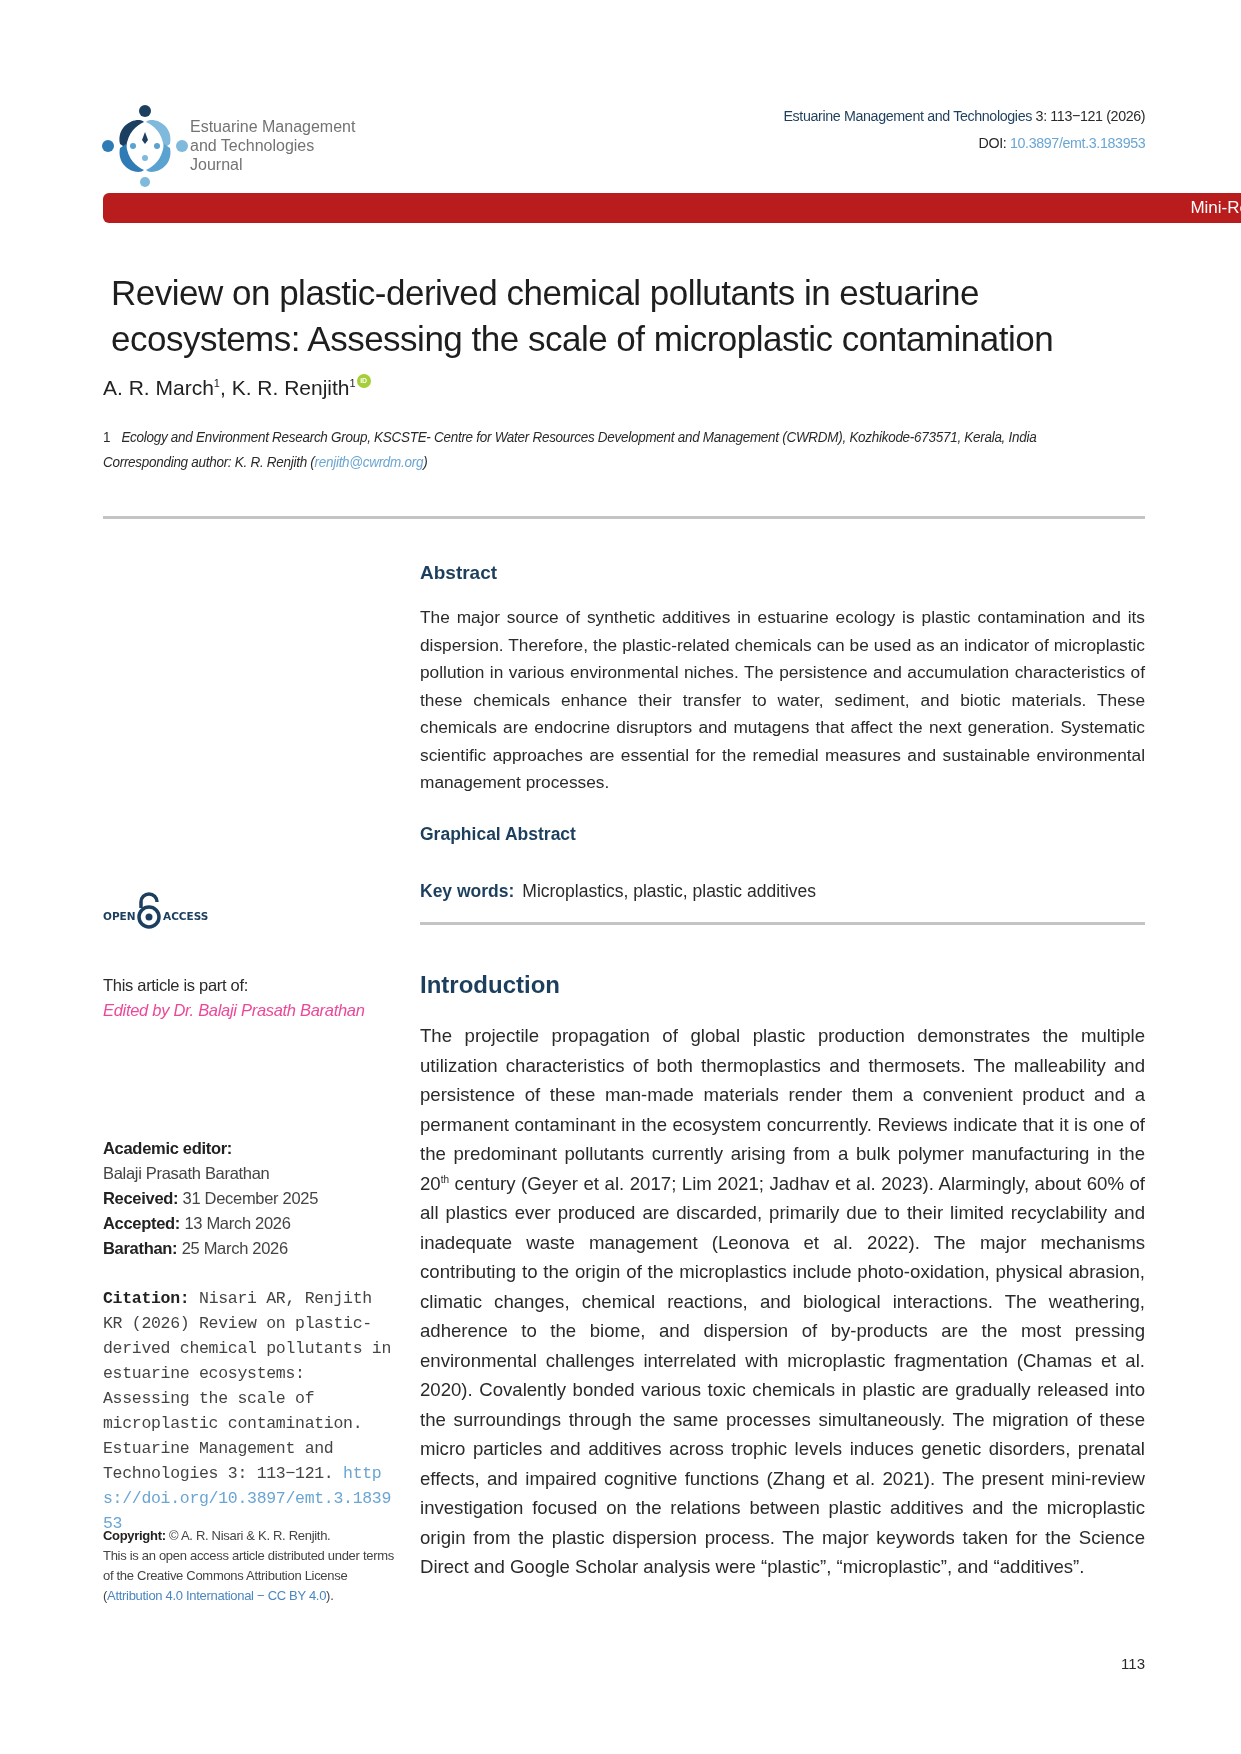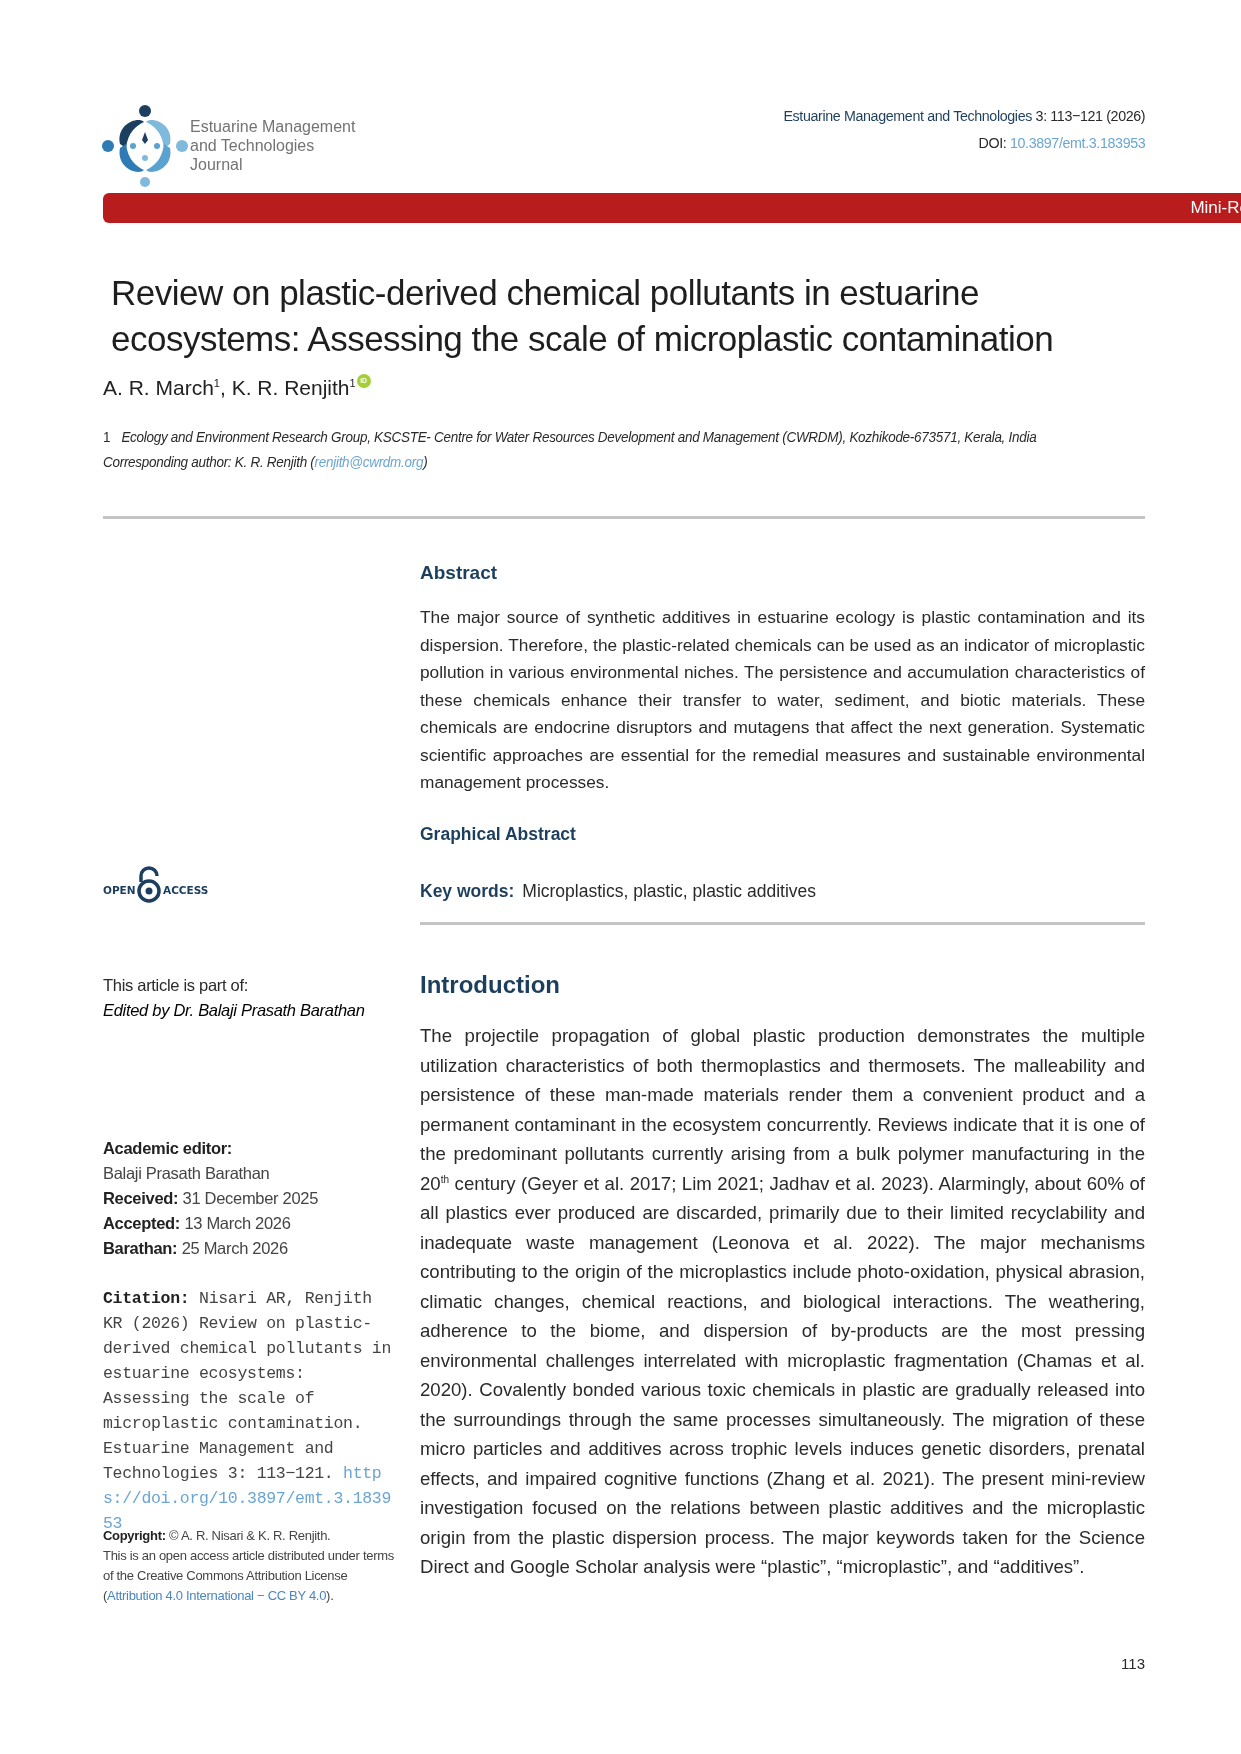--- a/index.html
+++ b/index.html
@@ -46,26 +46,26 @@
   #graphical-heading { left: 420px; top: 824px; font-size: 17.5px; }
   #keywords { left: 420px; top: 881px; font-size: 17.5px; }
   #keywords .h-sec { margin-right: 8px; }
 
   #intro-heading { left: 420px; top: 971px; font-size: 24px; }
   #intro-text { left: 420px; top: 1021px; width: 725px; font-size: 18.6px; line-height: 29.5px; text-align: justify;
                 color: #2a2a2a; }
   #intro-text sup { font-size: 10px; line-height: 0; }
 
   
-  #open-access { left: 103px; top: 864px; width: 120px; height: 44px; }
+  #open-access { left: 103px; top: 890px; width: 120px; height: 44px; }
   .left-col { left: 103px; width: 290px; font-size: 16.5px; line-height: 25px; color: #2a2a2a;
               letter-spacing: -0.3px; }
   #series { top: 973px; }
   #series .bold-it { font-weight: bold; font-style: italic; }
-  #series .it { font-style: italic; color: #000000; }
+  #series .it { font-style: italic; color: #ec4899; }
   #editor-block { top: 1136px; }
   #editor-block b { font-weight: bold; color: #222; }
   #editor-block .val { color: #444; }
   #citation { top: 1286px; width: 290px; color: #444; font-family: Liberation Mono, monospace; }
   #citation b { color: #222; }
   #copyright { top: 1526px; width: 300px; font-size: 13px; line-height: 20px; color: #444; }
   #copyright b { color: #222; }
 
   #page-number { right: 96px; top: 1655px; font-size: 15px; color: #2a2a2a; }
 </style>

